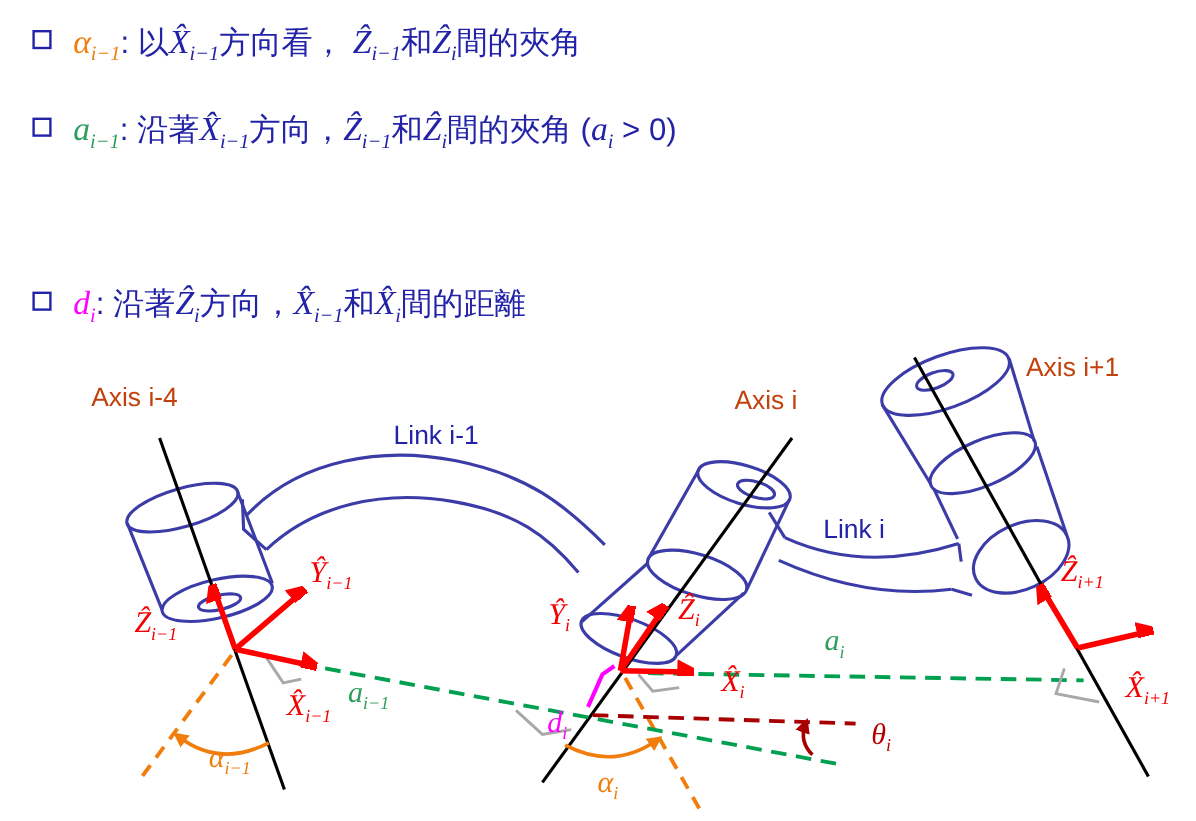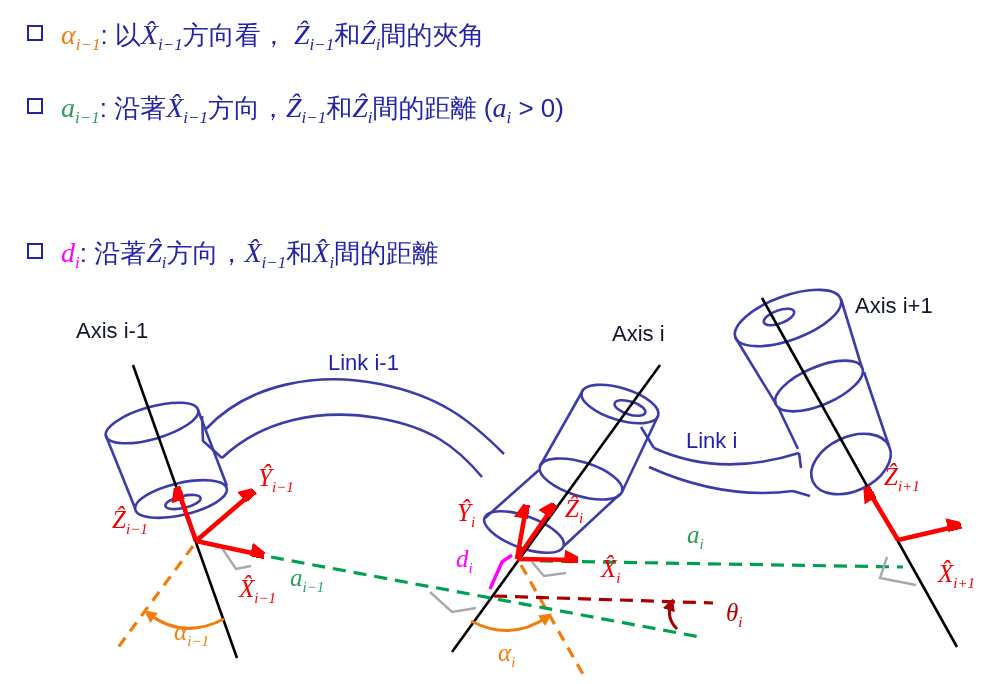--- a/index.html
+++ b/index.html
@@ -13,42 +13,42 @@
   
   .brow{position:absolute;left:27px;display:flex;align-items:flex-start;white-space:nowrap;}
   .bsq{width:12px;height:12px;border:2.6px solid var(--navy);margin-top:15px;margin-right:18px;flex:none;}
   .btext{font-size:26px;color:var(--navy);line-height:50px;}
   .mv{font-family:"Liberation Serif",serif;font-style:italic;font-size:28px;}
   .btext sub,.mlab sub{font-family:"Liberation Serif",serif;font-style:italic;}
   .btext sub{font-size:17px;}
   .c-orange{color:var(--orange);} .c-green{color:var(--green);}
   .c-red{color:#C00000;} .c-magenta{color:var(--magenta);}
   
-  .slab{position:absolute;font-size:22px;color:#0f172a;white-space:nowrap;}
+  .slab{position:absolute;font-size:22px;color:#c2410c;white-space:nowrap;}
   .slab.blue{color:var(--navy);}
   .mlab{position:absolute;font-family:"Liberation Serif",serif;font-style:italic;
         font-size:25px;white-space:nowrap;line-height:1.05;}
   .mlab sub{font-size:15px;}
   .m-red{color:var(--red);} .m-green{color:var(--green);} .m-orange{color:var(--orange);}
-  .m-magenta{color:var(--magenta);} .m-dred{color:#B40000;}
+  .m-magenta{color:var(--magenta);margin-top:44px;} .m-dred{color:#B40000;}
   svg{position:absolute;left:0;top:0;}
 </style>
 </head>
 <body>
 
 <div class="stage">
 
   <div class="brow" style="top:10px">
     <span class="bsq"></span>
     <span class="btext"><span class="mv c-orange">α</span><sub class="c-orange">i−1</sub><span>: </span><span>以</span><span class="mv">X̂</span><sub>i−1</sub><span>方向看， </span><span class="mv">Ẑ</span><sub>i−1</sub><span>和</span><span class="mv">Ẑ</span><sub>i</sub><span>間的夾角</span></span>
   </div>
 
   <div class="brow" style="top:83px">
     <span class="bsq"></span>
-    <span class="btext"><span class="mv c-green">a</span><sub class="c-green">i−1</sub><span>: </span><span>沿著</span><span class="mv">X̂</span><sub>i−1</sub><span>方向，</span><span class="mv">Ẑ</span><sub>i−1</sub><span>和</span><span class="mv">Ẑ</span><sub>i</sub><span>間的距離 (</span><span class="mv">a</span><sub>i</sub><span> &gt; 0)</span></span>
+    <span class="btext"><span class="mv c-green">a</span><sub class="c-green">i−1</sub><span>: </span><span>沿著</span><span class="mv">X̂</span><sub>i−1</sub><span>方向，</span><span class="mv">Ẑ</span><sub>i−1</sub><span>和</span><span class="mv">Ẑ</span><sub>i</sub><span>間的夾角 (</span><span class="mv">a</span><sub>i</sub><span> &gt; 0)</span></span>
   </div>
 
 
   <div class="brow" style="top:228px">
     <span class="bsq"></span>
     <span class="btext"><span class="mv c-magenta">d</span><sub class="c-magenta">i</sub><span>: </span><span>沿著</span><span class="mv">Ẑ</span><sub>i</sub><span>方向，</span><span class="mv">X̂</span><sub>i−1</sub><span>和</span><span class="mv">X̂</span><sub>i</sub><span>間的距離</span></span>
   </div>
 
   <svg width="997" height="684" viewBox="0 0 997 684">
     <defs>
@@ -138,21 +138,21 @@
       <line x1="196" y1="541" x2="252" y2="493" marker-end="url(#ah-red)"></line>
       <line x1="196" y1="541" x2="261" y2="555" marker-end="url(#ah-red)"></line>
       <line x1="517" y1="559" x2="526" y2="508" marker-end="url(#ah-red)"></line>
       <line x1="517" y1="559" x2="553" y2="507" marker-end="url(#ah-red)"></line>
       <line x1="517" y1="559" x2="575" y2="560" marker-end="url(#ah-red)"></line>
       <line x1="898" y1="540" x2="868" y2="490" marker-end="url(#ah-red)"></line>
       <line x1="898" y1="540" x2="958" y2="526" marker-end="url(#ah-red)"></line>
     </g>
   </svg>
 
-  <div class="slab" style="left:76px;top:318px">Axis i-1</div>
+  <div class="slab" style="left:76px;top:318px">Axis i-4</div>
   <div class="slab blue" style="left:328px;top:350px">Link i-1</div>
   <div class="slab" style="left:612px;top:321px">Axis i</div>
   <div class="slab" style="left:855px;top:293px">Axis i+1</div>
   <div class="slab blue" style="left:686px;top:428px">Link i</div>
 
   <div class="mlab m-red" style="left:112px;top:507px"><span>Ẑ</span><sub>i−1</sub></div>
   <div class="mlab m-red" style="left:258px;top:465px"><span>Ŷ</span><sub>i−1</sub></div>
   <div class="mlab m-red" style="left:239px;top:576px"><span>X̂</span><sub>i−1</sub></div>
   <div class="mlab m-red" style="left:457px;top:500px"><span>Ŷ</span><sub>i</sub></div>
   <div class="mlab m-red" style="left:565px;top:496px"><span>Ẑ</span><sub>i</sub></div>

